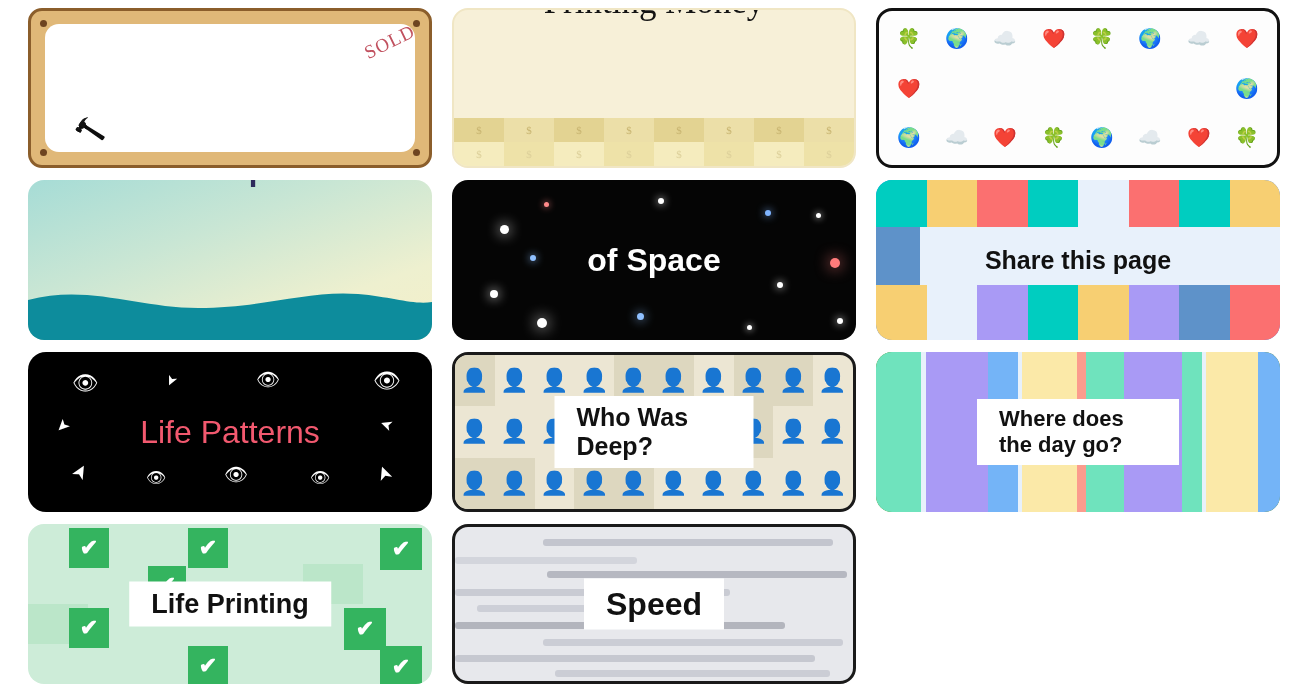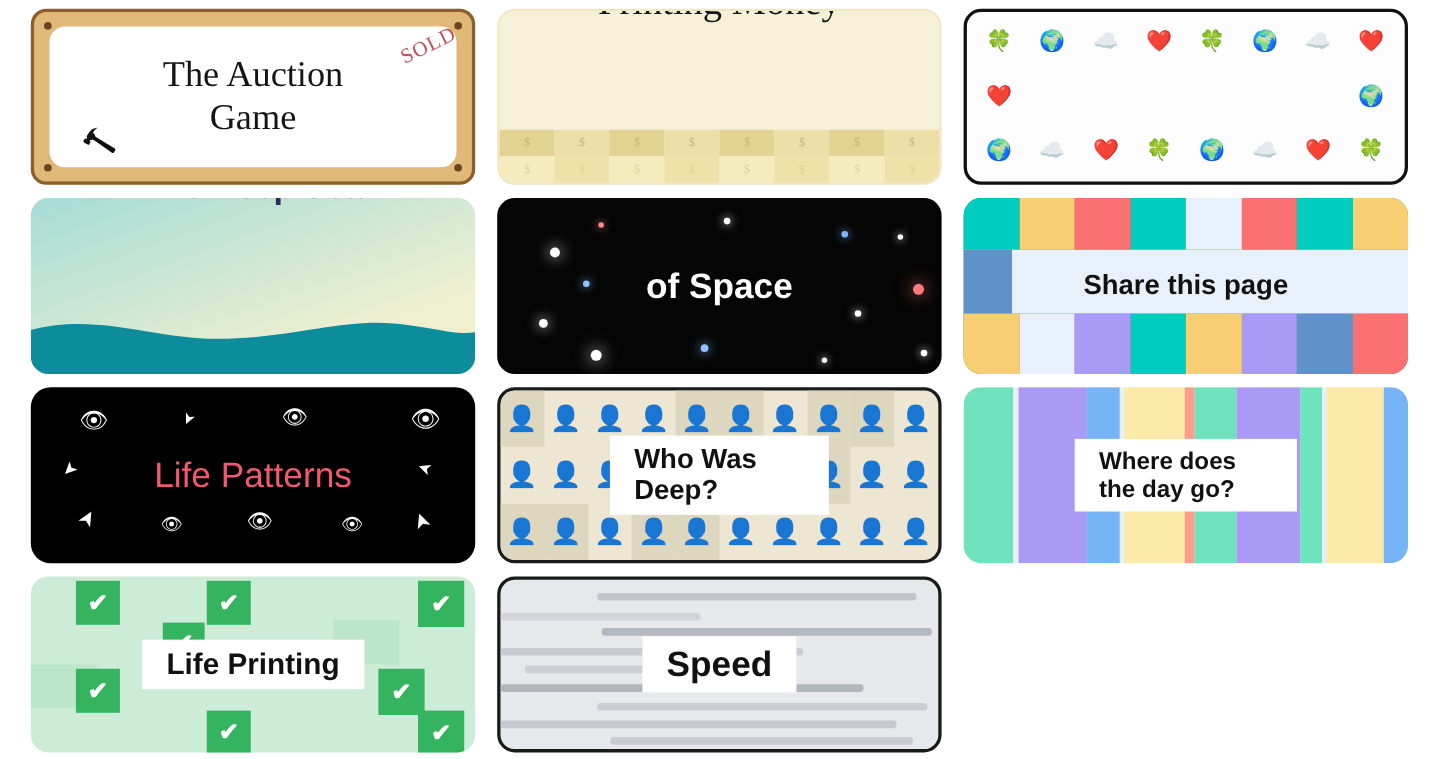--- a/index.html
+++ b/index.html
@@ -124,21 +124,21 @@
 
   
   .c-space { background: #050505; }
   .star { position: absolute; border-radius: 50%; }
   .space-text {
     font-size: 32px; font-weight: bold; color: #ffffff;
     line-height: 1.14; z-index: 5;
   }
 
   
-  .c-share { background: #4d7c0f; }
+  .c-share { background: #3b82f6; }
   .share-grid {
     position: absolute; inset: 0;
     display: grid; grid-template-rows: 47px 58px 55px;
   }
   .share-row { display: flex; }
   .share-cell { height: 100%; }
   .share-band {
     position: absolute; left: 0; right: 0; top: 47px; height: 58px;
     background: #e8f1fb; z-index: 4;
   }
@@ -178,21 +178,21 @@
   }
   .label-band {
     position: absolute; left: 50%; top: 50%;
     transform: translate(-50%, -50%);
     background: #ffffff; z-index: 6;
     padding: 7px 22px;
   }
   .alive-text { font-size: 25px; font-weight: bold; color: #111111; }
 
   
-  .c-day { background: #fef9c3; }
+  .c-day { background: #4d7c0f; }
   .stripes { position: absolute; inset: 0; display: flex; }
   .stripe { height: 100%; }
   .day-text { font-size: 22px; font-weight: bold; color: #111111; }
 
   
   .c-checklist { background: #cdecd8; }
   .check-box {
     position: absolute; background: #34b45f;
     display: flex; align-items: center; justify-content: center;
     color: #ffffff; font-size: 22px; font-weight: bold;
@@ -226,24 +226,20 @@
 <div class="grid">
 
   <div class="card c-auction">
     <div class="auction-inner"></div>
     <div class="dot tl"></div>
     <div class="dot tr"></div>
     <div class="dot bl"></div>
     <div class="dot br"></div>
     <div class="sold-stamp">SOLD</div>
     <div class="gavel">🔨</div>
-    <div class="card-title auction-text">
-      <div>The Auction</div>
-      <div>Game</div>
-    </div>
   </div>
 
   <div class="card c-money">
     <div class="bills">
       <div class="bill-row r1">
         <span class="bill">$</span>
         <span class="bill">$</span>
         <span class="bill">$</span>
         <span class="bill">$</span>
         <span class="bill">$</span>

